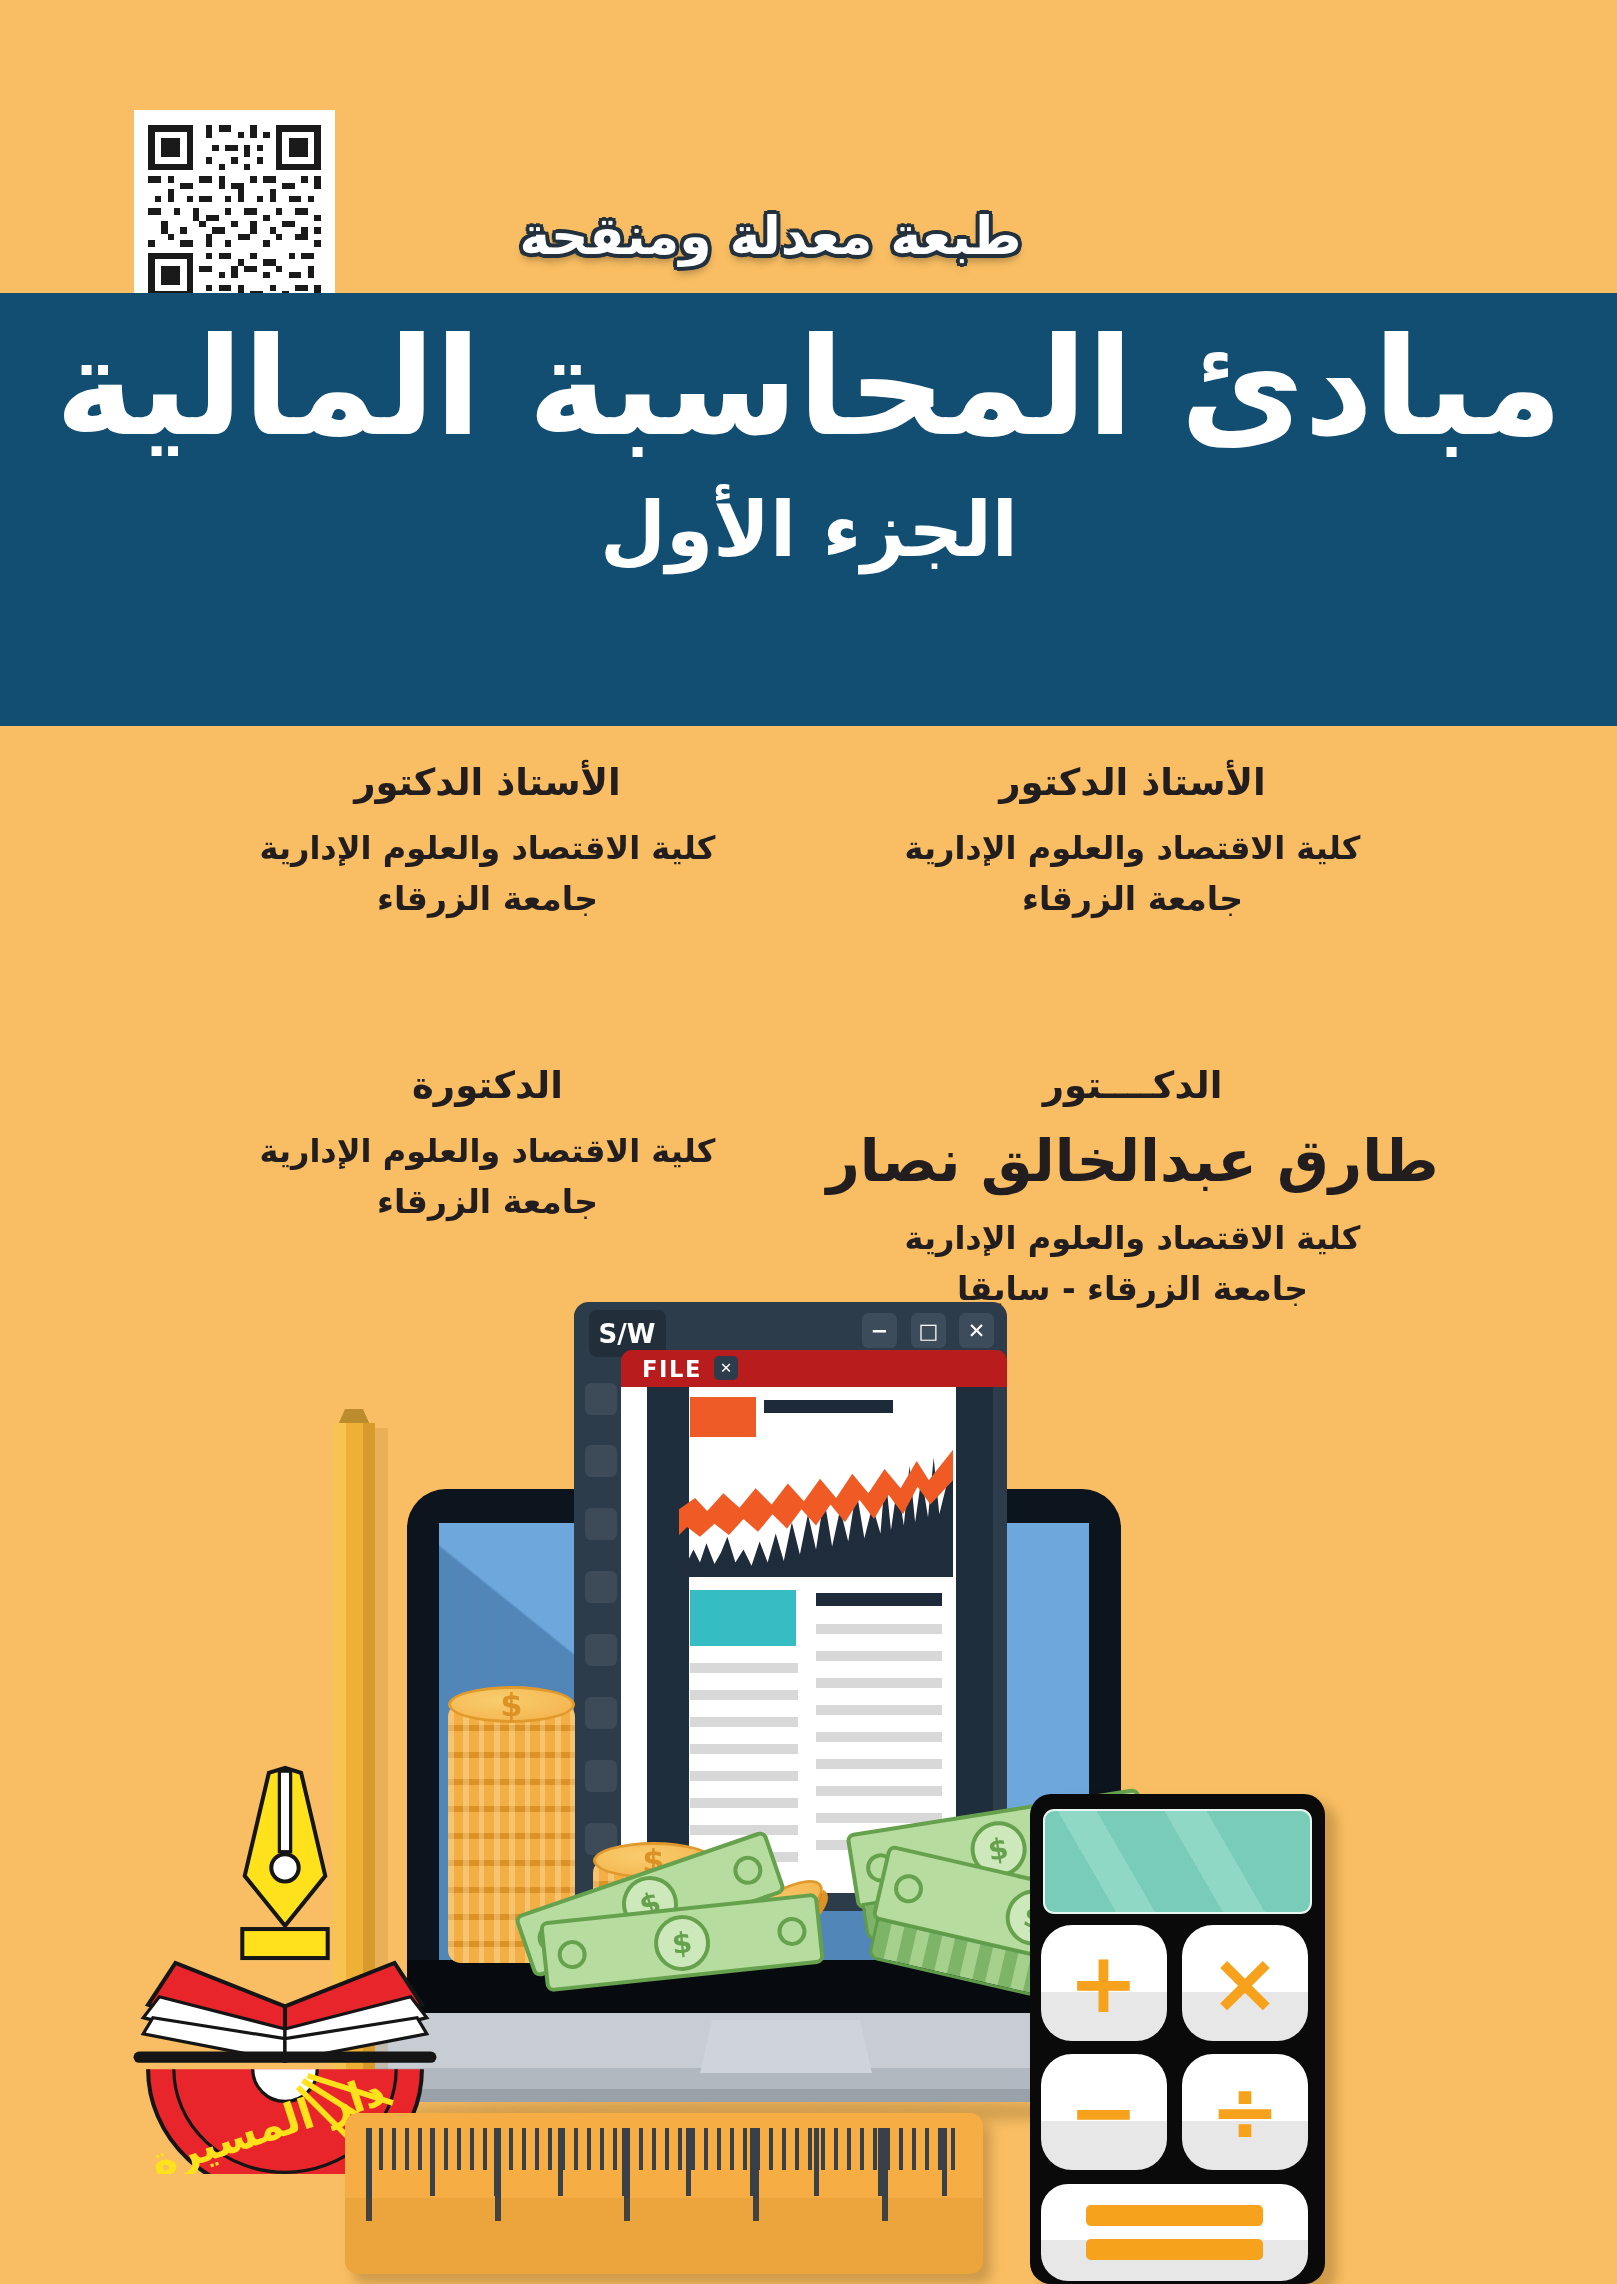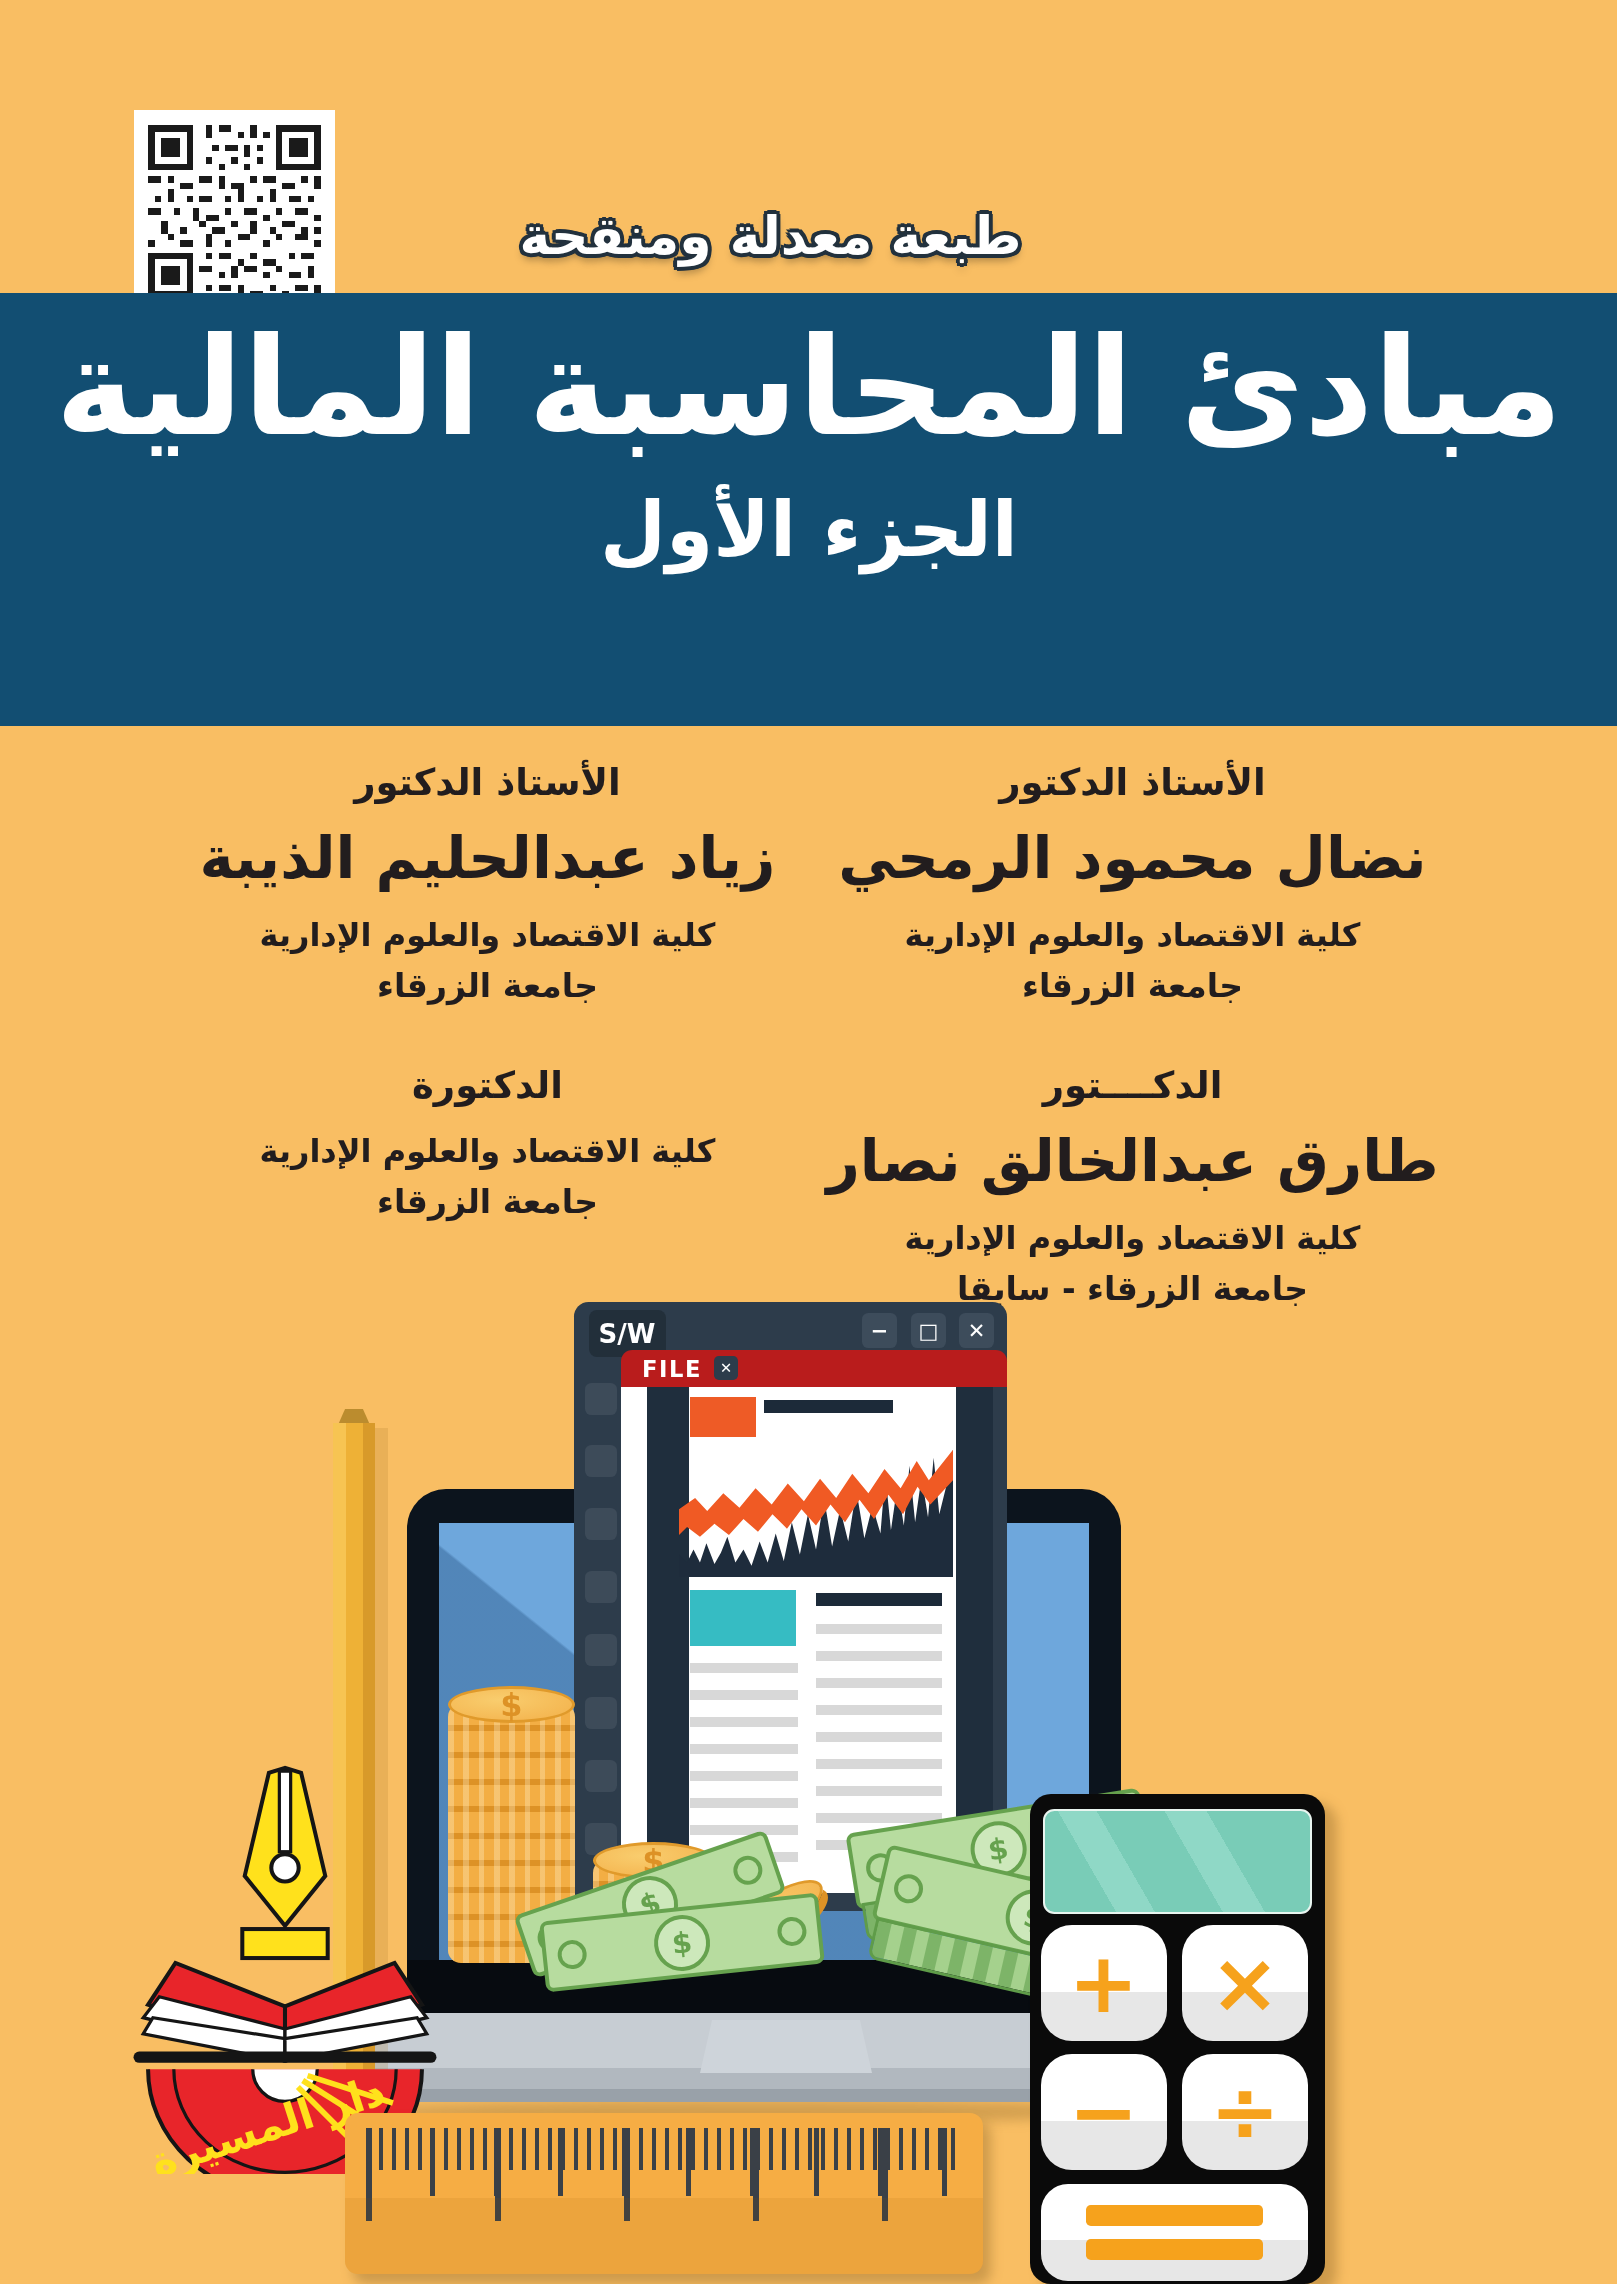--- a/index.html
+++ b/index.html
@@ -169,27 +169,25 @@
 
   <div class="badge">طبعة معدلة ومنقحة</div>
 
   <div class="band">
     <h1 class="title">مبادئ المحاسبة المالية</h1>
     <div class="subtitle">الجزء الأول</div>
   </div>
 
   <div class="author a-r1-right">
     <div class="degree">الأستاذ الدكتور</div>
-    <div class="name">نضال محمود الرمحي</div>
     <div class="faculty">كلية الاقتصاد والعلوم الإدارية</div>
     <div class="university">جامعة الزرقاء</div>
   </div>
   <div class="author a-r1-left">
     <div class="degree">الأستاذ الدكتور</div>
-    <div class="name">زياد عبدالحليم الذيبة</div>
     <div class="faculty">كلية الاقتصاد والعلوم الإدارية</div>
     <div class="university">جامعة الزرقاء</div>
   </div>
   <div class="author a-r2-right">
     <div class="degree">الدكــــتور</div>
     <div class="name">طارق عبدالخالق نصار</div>
     <div class="faculty">كلية الاقتصاد والعلوم الإدارية</div>
     <div class="university">جامعة الزرقاء - سابقا</div>
   </div>
   <div class="author a-r2-left">

